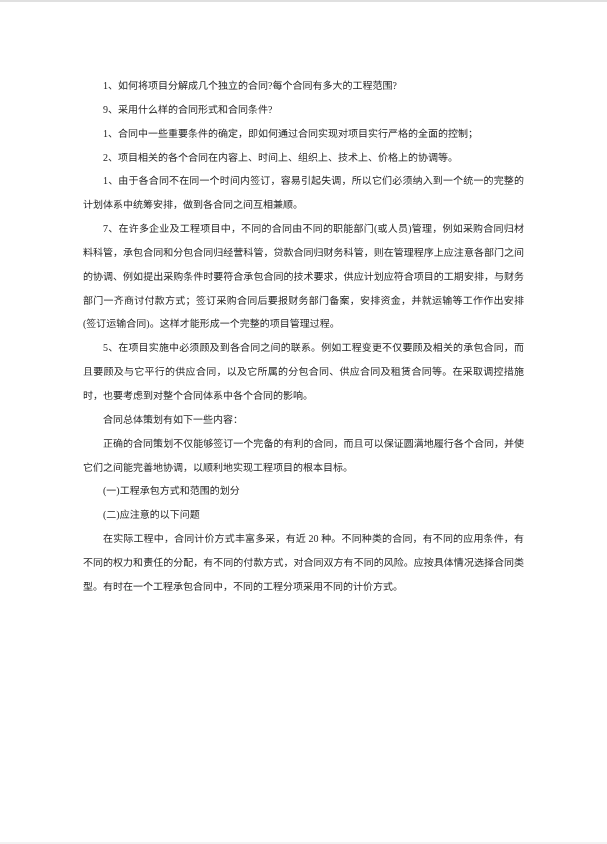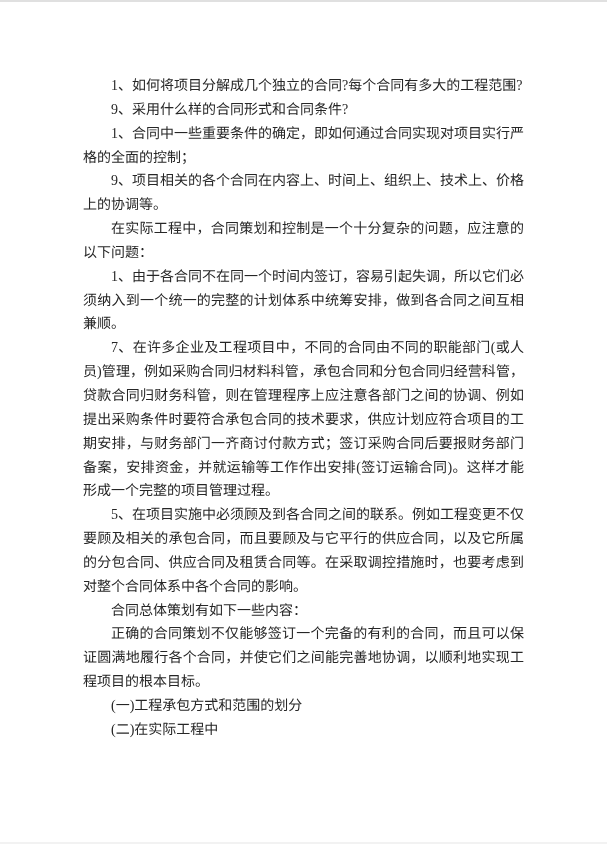--- a/index.html
+++ b/index.html
@@ -26,21 +26,21 @@
     bottom: 0; left: 0;
     width: 100%;
     height: 2px;
     background: #f2f2f2;
   }
   .text-block {
     position: absolute;
     left: 83px;
     top: 74px;
     width: 441px;
-    font-size: 14px;
+    font-size: 10px;
     line-height: 23.85px;
     color: #262626;
     letter-spacing: 0;
   }
   .text-block p {
     margin: 0;
     padding: 0;
     text-indent: 2em;
     text-align: justify;
     word-break: break-all;
@@ -48,24 +48,24 @@
 </style>
 </head>
 <body>
 
 <div class="page-top-edge"></div>
 
 <div class="text-block">
     <p>1、如何将项目分解成几个独立的合同?每个合同有多大的工程范围?</p>
     <p>9、采用什么样的合同形式和合同条件?</p>
     <p>1、合同中一些重要条件的确定，即如何通过合同实现对项目实行严格的全面的控制；</p>
-    <p>9、项目相关的各个合同在内容上、时间上、组织上、技术上、价格上的协调等。</p>
-    <p>在实际工程中，合同策划和控制是一个十分复杂的问题，应注意的以下问题：</p>
+    <p>2、项目相关的各个合同在内容上、时间上、组织上、技术上、价格上的协调等。</p>
     <p>1、由于各合同不在同一个时间内签订，容易引起失调，所以它们必须纳入到一个统一的完整的计划体系中统筹安排，做到各合同之间互相兼顺。</p>
     <p>7、在许多企业及工程项目中，不同的合同由不同的职能部门(或人员)管理，例如采购合同归材料科管，承包合同和分包合同归经营科管，贷款合同归财务科管，则在管理程序上应注意各部门之间的协调、例如提出采购条件时要符合承包合同的技术要求，供应计划应符合项目的工期安排，与财务部门一齐商讨付款方式；签订采购合同后要报财务部门备案，安排资金，并就运输等工作作出安排(签订运输合同)。这样才能形成一个完整的项目管理过程。</p>
     <p>5、在项目实施中必须顾及到各合同之间的联系。例如工程变更不仅要顾及相关的承包合同，而且要顾及与它平行的供应合同，以及它所属的分包合同、供应合同及租赁合同等。在采取调控措施时，也要考虑到对整个合同体系中各个合同的影响。</p>
     <p>合同总体策划有如下一些内容：</p>
     <p>正确的合同策划不仅能够签订一个完备的有利的合同，而且可以保证圆满地履行各个合同，并使它们之间能完善地协调，以顺利地实现工程项目的根本目标。</p>
     <p>(一)工程承包方式和范围的划分</p>
-    <p>(二)在实际工程中</p>
+    <p>(二)应注意的以下问题</p>
+    <p>在实际工程中，合同计价方式丰富多采，有近 20 种。不同种类的合同，有不同的应用条件，有不同的权力和责任的分配，有不同的付款方式，对合同双方有不同的风险。应按具体情况选择合同类型。有时在一个工程承包合同中，不同的工程分项采用不同的计价方式。</p>
   </div>
 
 <div class="page-bottom-edge"></div>
 
 </body></html>

